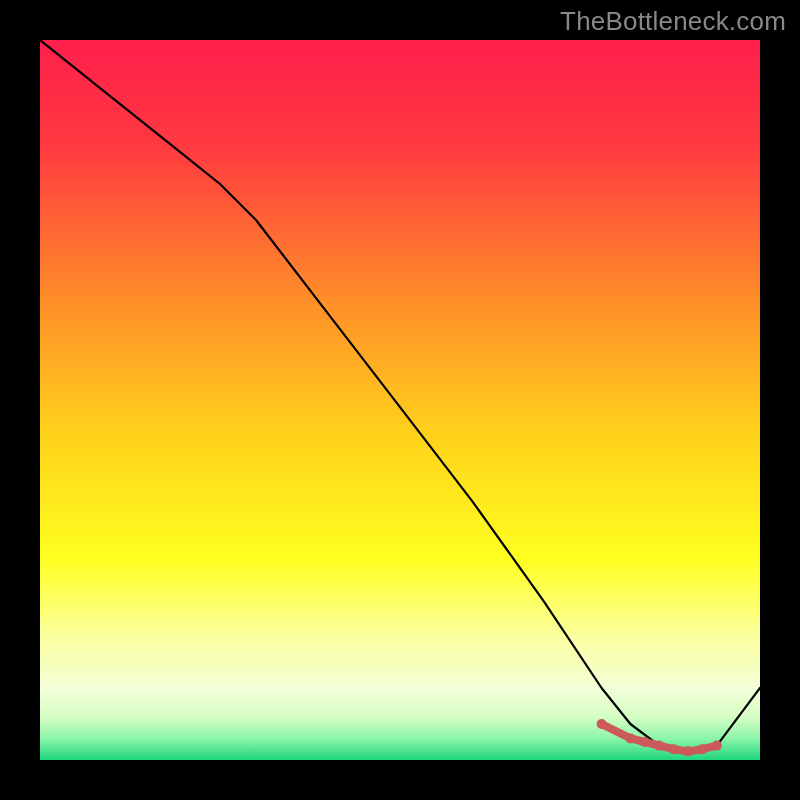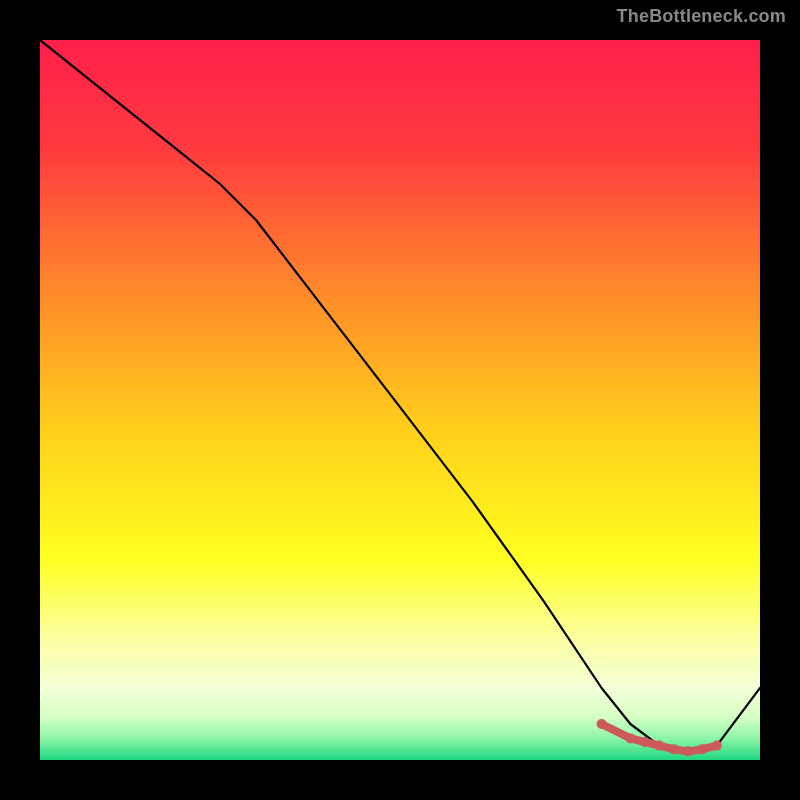--- a/index.html
+++ b/index.html
@@ -15,23 +15,23 @@
     position: absolute;
     left: 0; top: 0;
     width: 800px; height: 800px;
     background: #000;
   }
   .watermark {
     position: absolute;
     top: 6px;
     right: 14px;
     color: #888;
-    font-size: 18px;
+    font-size: 26px;
     letter-spacing: 0.2px;
-    font-weight: 700;
+    font-weight: 400;
   }
   .plot {
     position: absolute;
     left: 40px;
     top: 40px;
     width: 720px;
     height: 720px;
   }
   .gradient {
     position: absolute;

